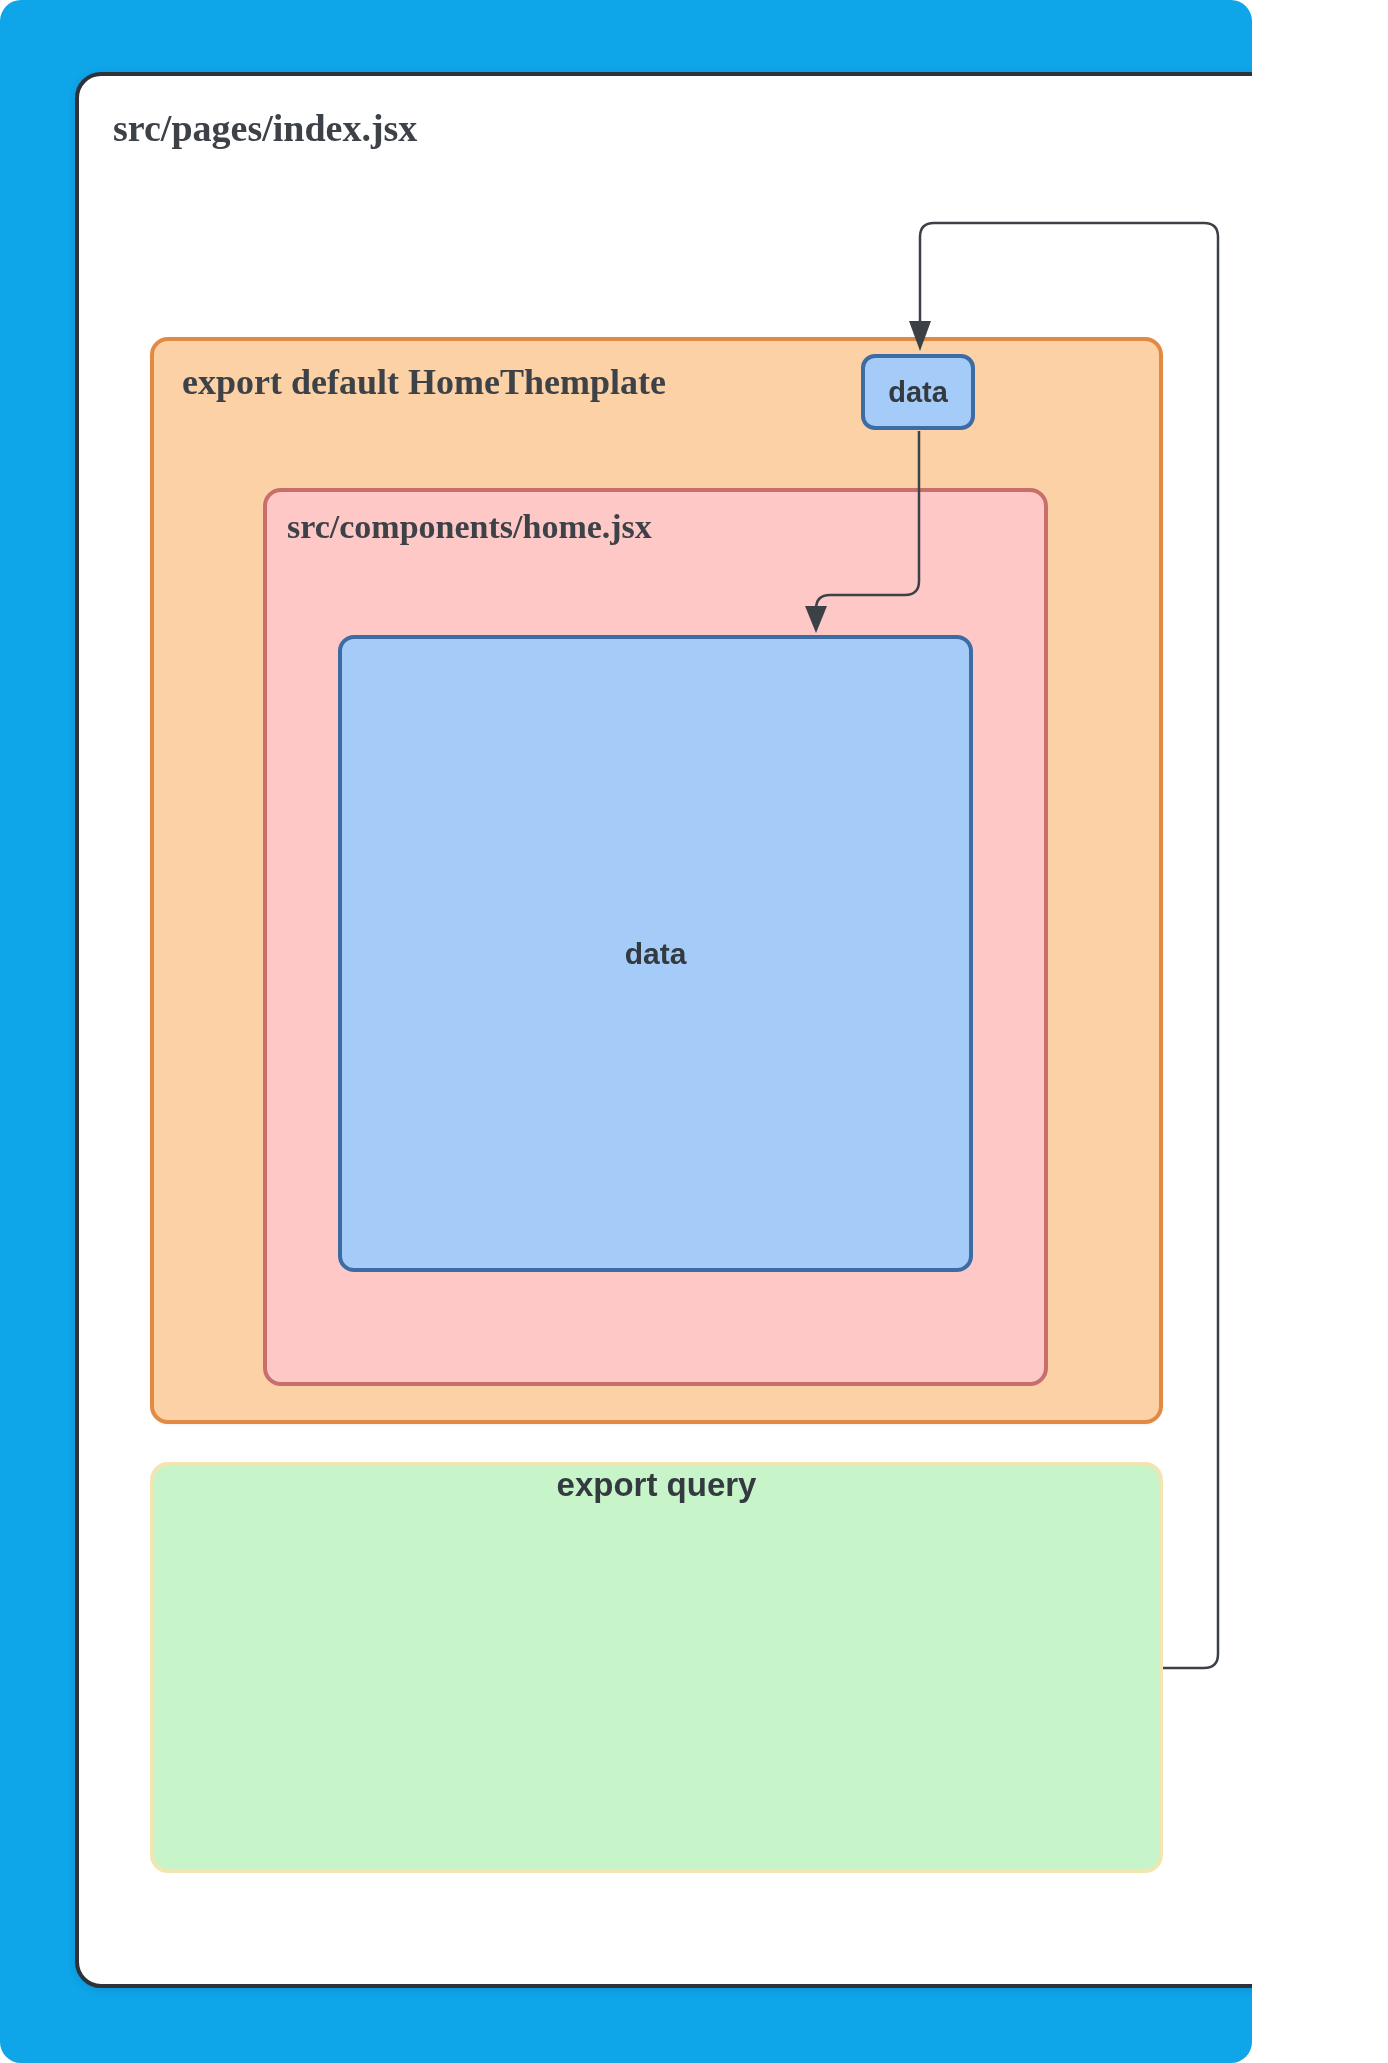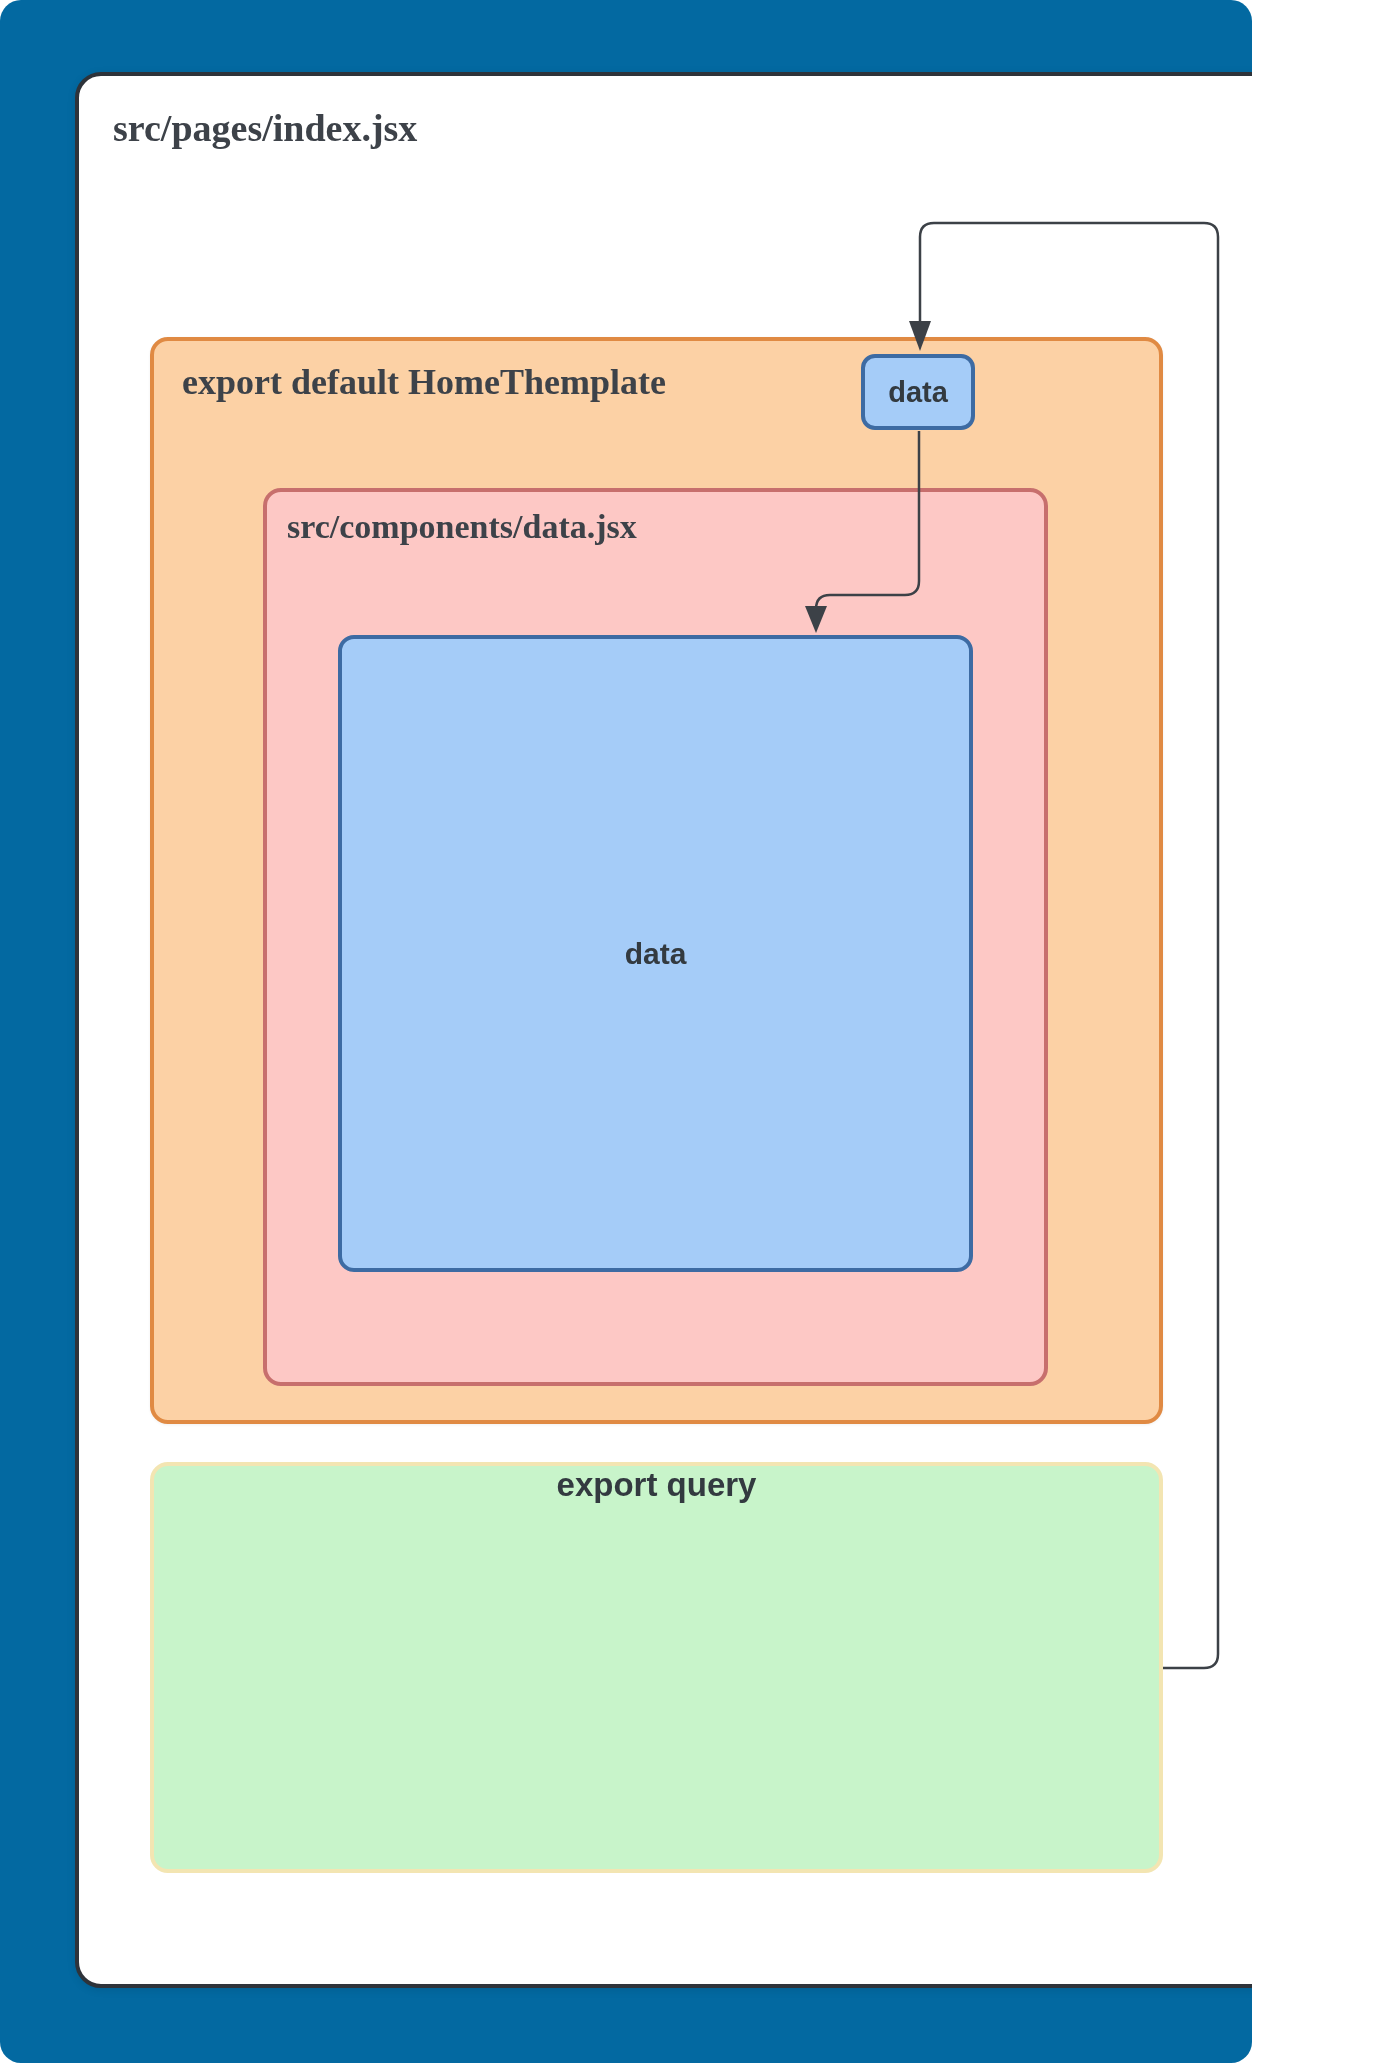--- a/index.html
+++ b/index.html
@@ -17,21 +17,21 @@
     --arrow-line: #3c4147;
   }
   * { margin: 0; padding: 0; box-sizing: border-box; }
   html, body { background: #ffffff; }
   body { font-family: "Liberation Sans", sans-serif; }
 
   .canvas {
     position: relative;
     width: 1252px;
     height: 2063px;
-    background: #0369a1;
+    background: #0ea5e9;
     overflow: hidden;
     border-radius: 21px;
   }
 
   .box { position: absolute; }
 
   .outer-box {
     left: 75px; top: 72px;
     width: 1238px; height: 1916px;
     background: #ffffff;
@@ -132,21 +132,21 @@
     <div class="serif-title outer-title">src/pages/index.jsx</div>
 
     <div class="box orange-box">
       <div class="serif-title orange-title">export default HomeThemplate</div>
 
       <div class="box data-chip">
         <span class="sans-label chip-label">data</span>
       </div>
 
       <div class="box pink-box">
-        <div class="serif-title pink-title">src/components/data.jsx</div>
+        <div class="serif-title pink-title">src/components/home.jsx</div>
 
         <div class="box blue-box">
           <span class="sans-label block-label">data</span>
         </div>
       </div>
     </div>
 
     <div class="box green-box">
       <span class="sans-label query-label">export query</span>
     </div>

